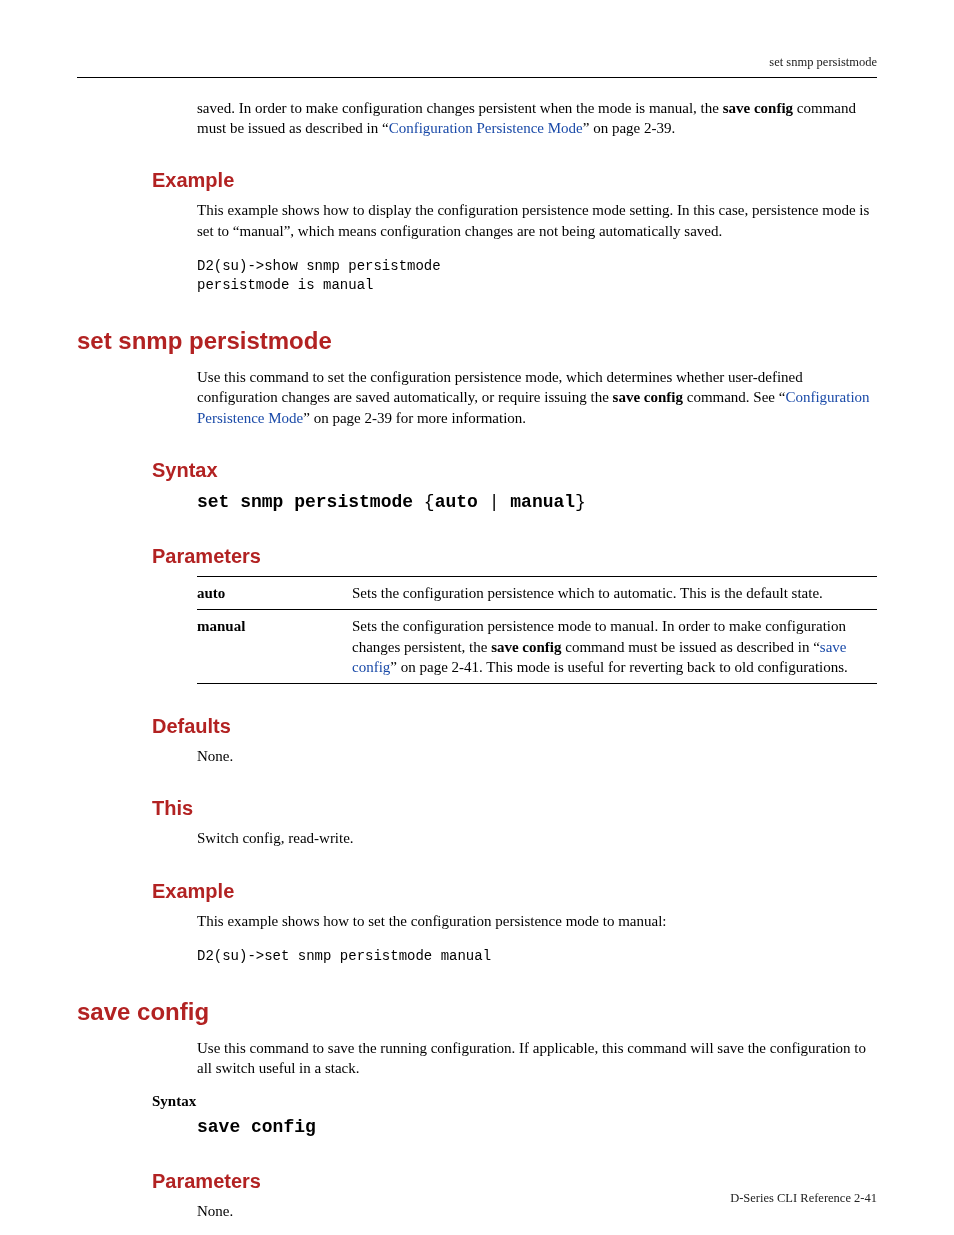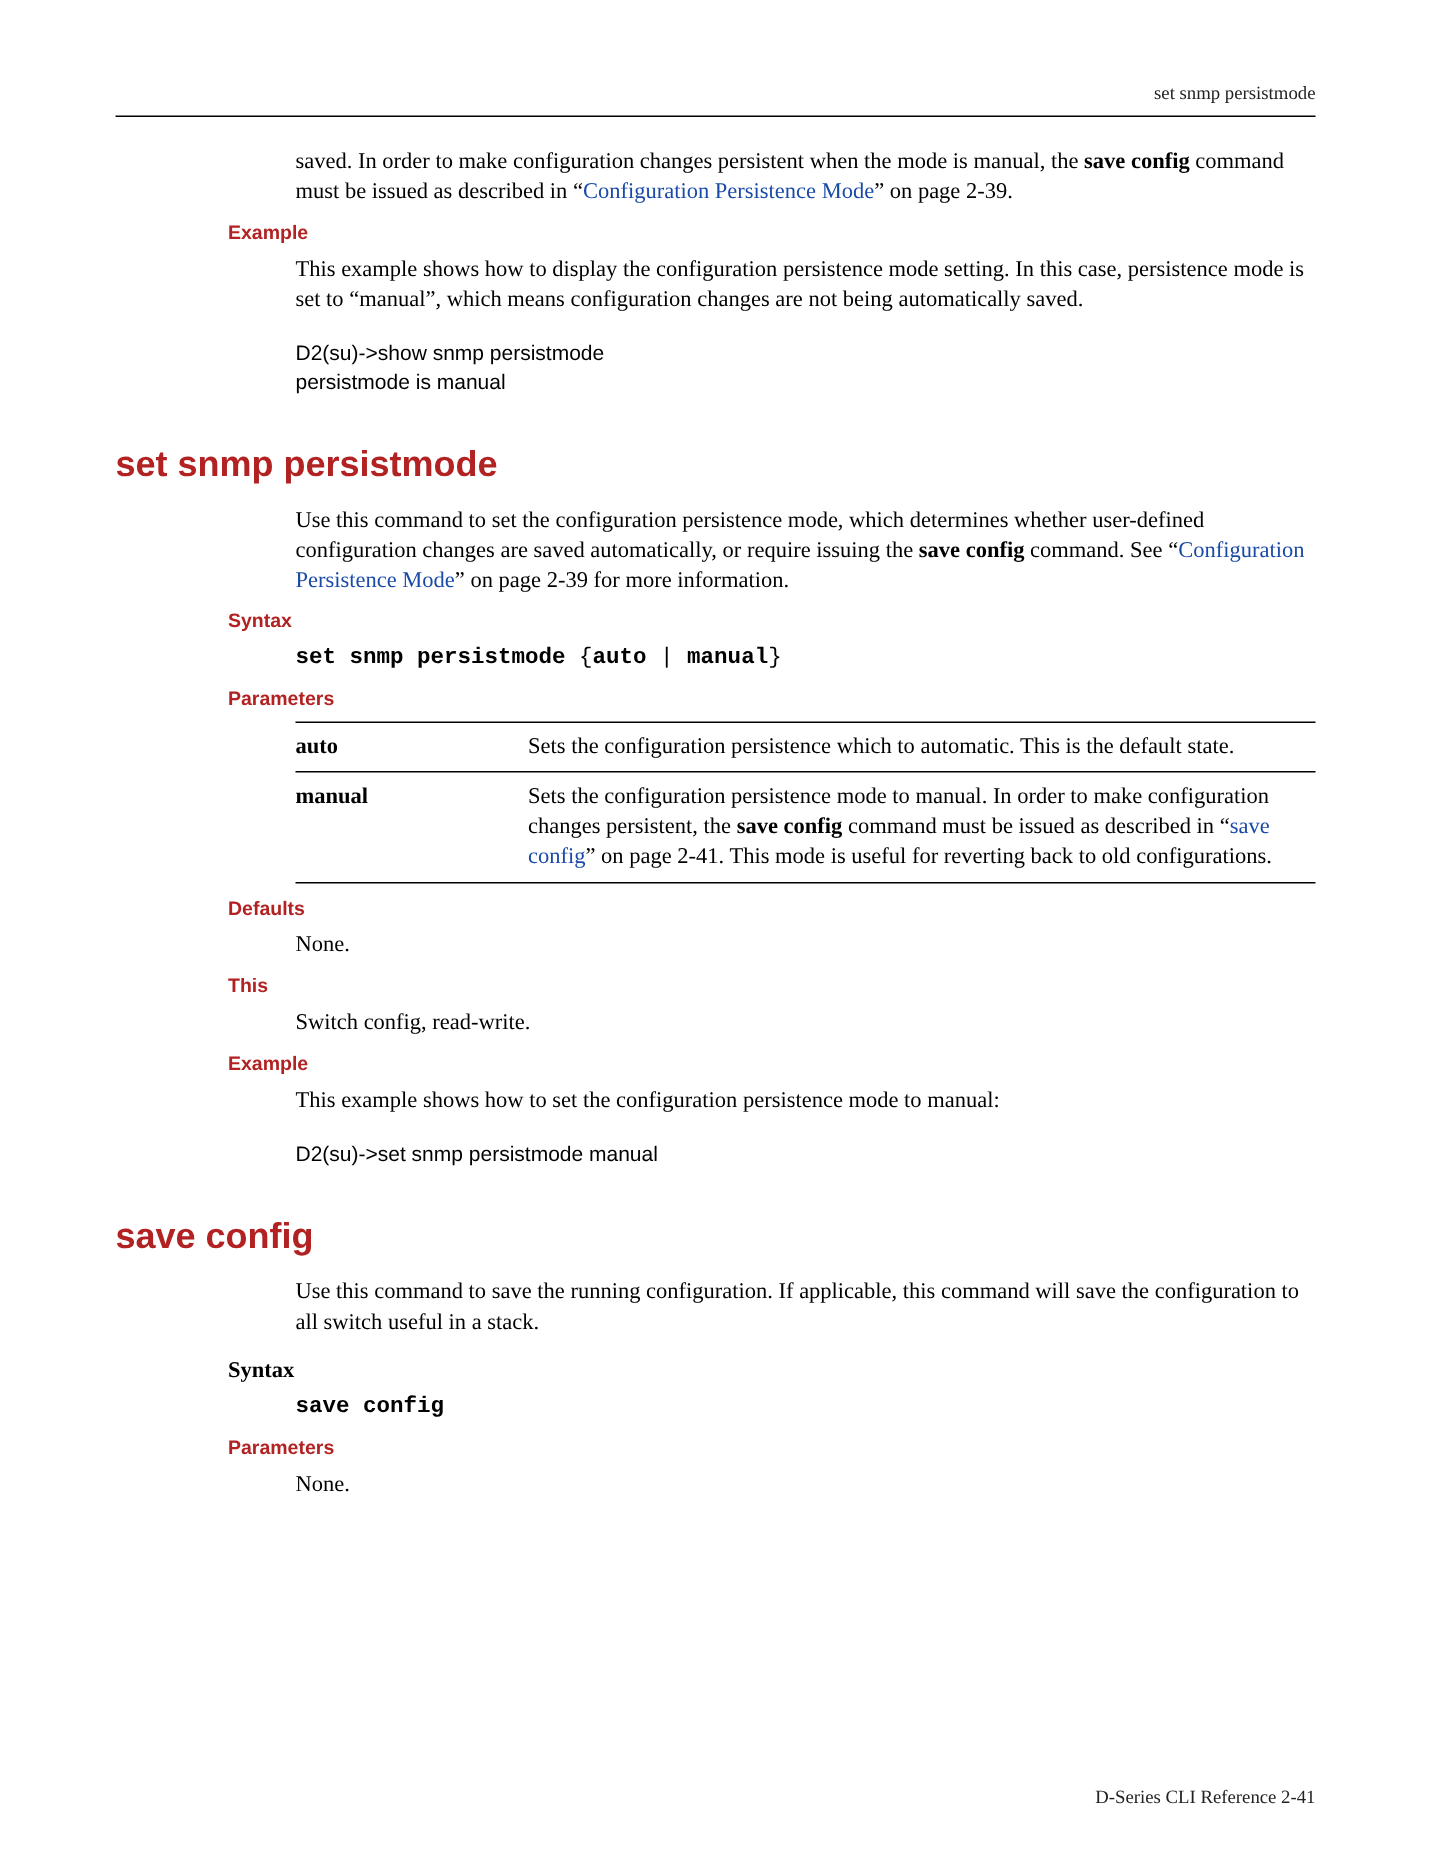--- a/index.html
+++ b/index.html
@@ -26,24 +26,24 @@
     position: absolute;
     bottom: 28px;
     right: 77px;
     font-size: 12.5px;
     color: #222;
   }
   .body-indent { margin-left: 120px; }
   .sub-heading {
     font-family: Arial, Helvetica, sans-serif;
     font-weight: bold;
-    font-size: 13px;
+    font-size: 20px;
     color: #b22222;
     margin-left: 75px;
-    margin-top: 8px;
+    margin-top: 29px;
     margin-bottom: 6px;
   }
   .syntax-heading-black {
     font-family: "Palatino Linotype", Palatino, Georgia, serif;
     font-weight: bold;
     font-size: 15px;
     color: #000;
     margin-left: 75px;
     margin-top: 12px;
     margin-bottom: 4px;
@@ -52,29 +52,29 @@
     font-family: Arial, Helvetica, sans-serif;
     font-weight: bold;
     font-size: 24px;
     color: #b22222;
     margin-top: 30px;
     margin-bottom: 10px;
   }
   .para { margin-bottom: 6px; }
   .link { color: #1a4aa8; }
   .code-block {
-    font-family: Liberation Sans, sans-serif;
+    font-family: Liberation Mono, monospace;
     font-size: 14px;
     white-space: pre;
     margin-top: 16px;
     margin-bottom: 6px;
   }
   .syntax-line {
     font-family: "Courier New", monospace;
-    font-size: 15px;
+    font-size: 18px;
     margin-bottom: 6px;
   }
   .syntax-line .bold { font-weight: bold; }
   table.params {
     border-collapse: collapse;
     width: 680px;
     margin-top: 4px;
   }
   table.params td {
     border-top: 1px solid #000;

